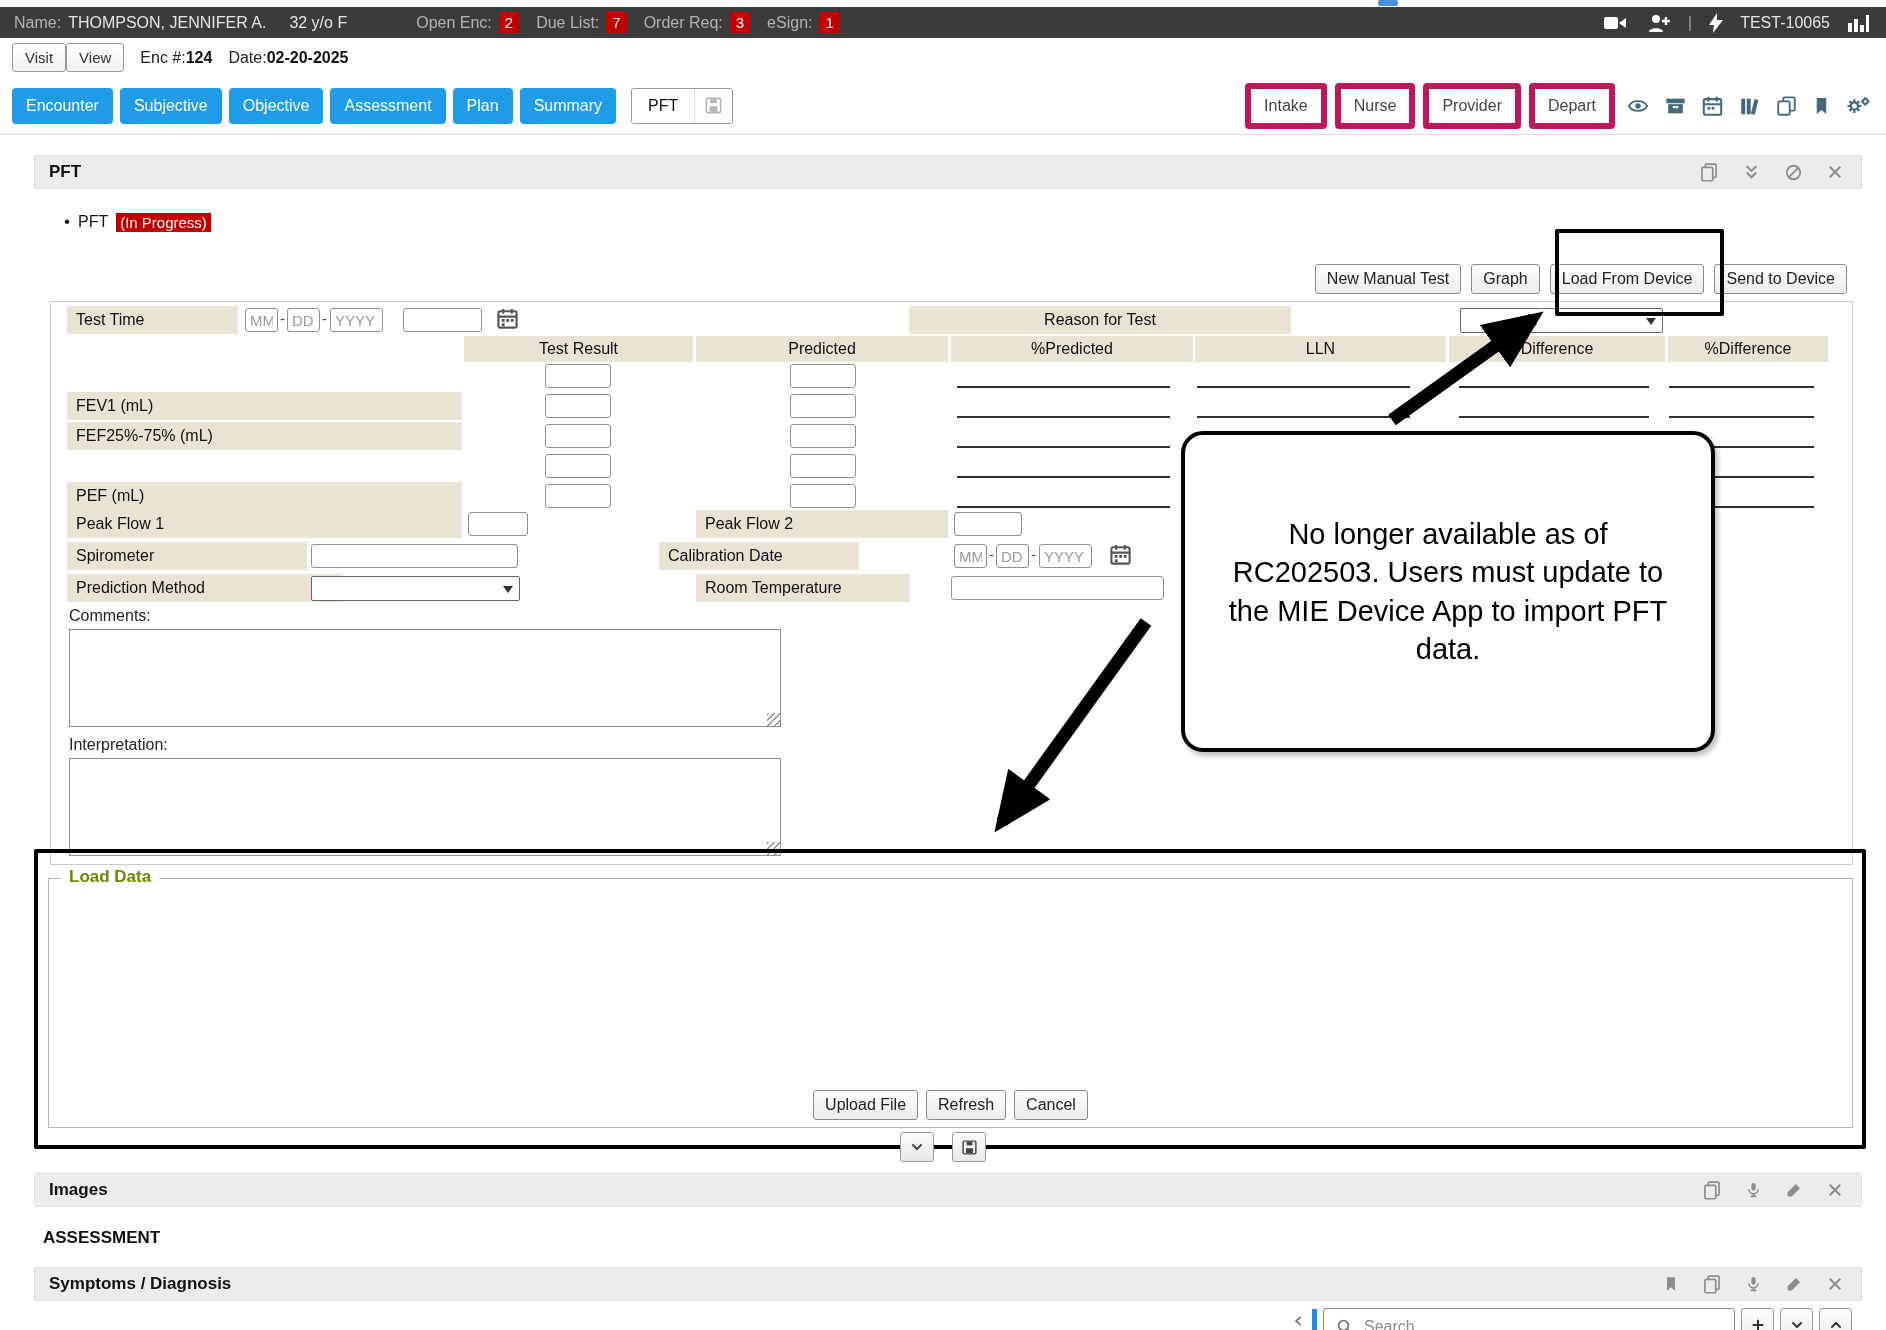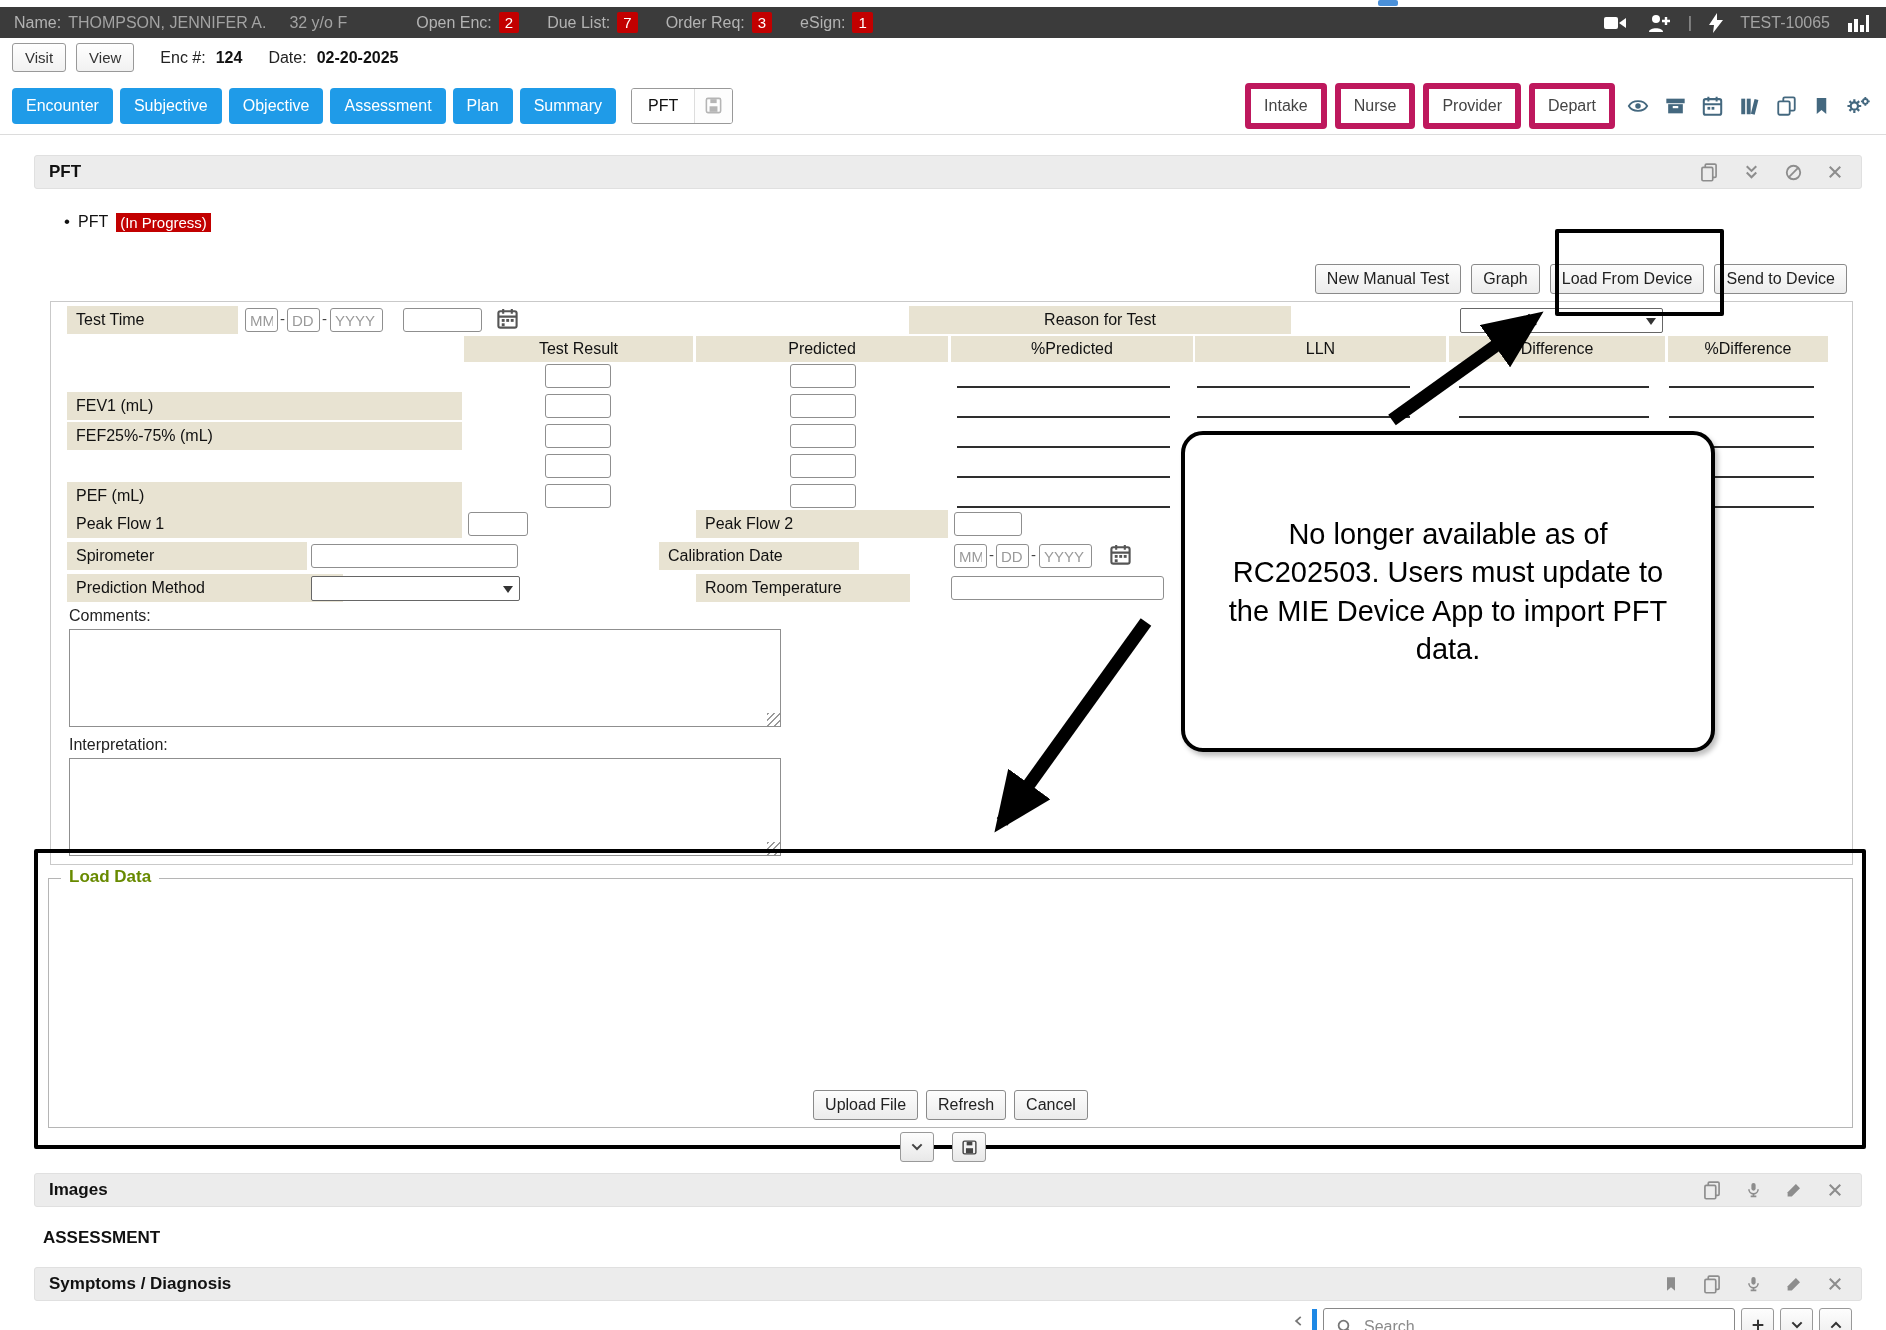--- a/index.html
+++ b/index.html
@@ -4,30 +4,30 @@
 <style>
   *{box-sizing:border-box;margin:0;padding:0}
   html,body{width:1886px;height:1330px}
   body{font-family:"Liberation Sans","DejaVu Sans",sans-serif;background:#fff;overflow:hidden}
   .screen{position:relative;width:1886px;height:1330px;background:#fff;overflow:hidden}
   .artifact{position:absolute;left:1378px;top:0;width:20px;height:6px;background:#4a90d9;border-radius:2px}
 
   
   .topbar{position:absolute;left:0;top:7px;width:100%;height:31px;background:#3b3b3b;display:flex;align-items:center;padding:0 14px;font-size:16px;gap:7px}
   .tb-label{color:#b3b3b3}
-  .tb-value{color:#a3a3a3}
+  .tb-value{color:#e5e5e5}
   .agesex{margin-left:16px}
-  .counters{display:flex;align-items:center;gap:28px;margin-left:62px}
+  .counters{display:flex;align-items:center;gap:17px;margin-left:62px}
   .tb-group{display:flex;align-items:center;gap:7px;cursor:pointer}
   .badge{background:#c20000;color:#fff;padding:0 6px;height:21px;line-height:21px;font-size:15px;border-radius:2px}
   .tb-right{margin-left:auto;display:flex;align-items:center;gap:14px;color:#fff}
   .tb-divider{color:#9a9a9a;font-size:17px}
 
   
-  .visitbar{position:absolute;left:0;top:38px;width:100%;height:39px;background:#fff;display:flex;align-items:center;padding:0 12px;gap:10px;font-size:16px}
+  .visitbar{position:absolute;left:0;top:38px;width:100%;height:39px;background:#fff;display:flex;align-items:center;padding:0 12px;gap:0;font-size:16px}
   .btn-small{background:linear-gradient(#fff,#f1f1f1);border:1px solid #999;border-radius:3px;padding:5px 12px;font-size:15px;color:#333;cursor:pointer}
   .vb-label{color:#222;margin-left:16px}
   .vb-value{font-weight:bold;color:#111}
 
   
   .toolbar{position:absolute;left:0;top:77px;width:100%;height:58px;display:flex;align-items:center;padding:0 12px;gap:7px;background:#fff;border-bottom:1px solid #dcdcdc}
   .tab-blue{background:#1f9be8;color:#fff;border:none;border-radius:4px;padding:9px 14px;font-size:16px;cursor:pointer}
   .pft-group{display:flex;margin-left:8px;border:1px solid #999;border-radius:3px;overflow:hidden}
   .pft-tab{background:#fff;border:none;padding:8px 16px;font-size:16px;color:#111;cursor:pointer}
   .pft-save{background:#fdfdfd;border:none;border-left:1px solid #ddd;padding:4px 9px;color:#b5b5b5;display:flex;align-items:center;cursor:pointer}

